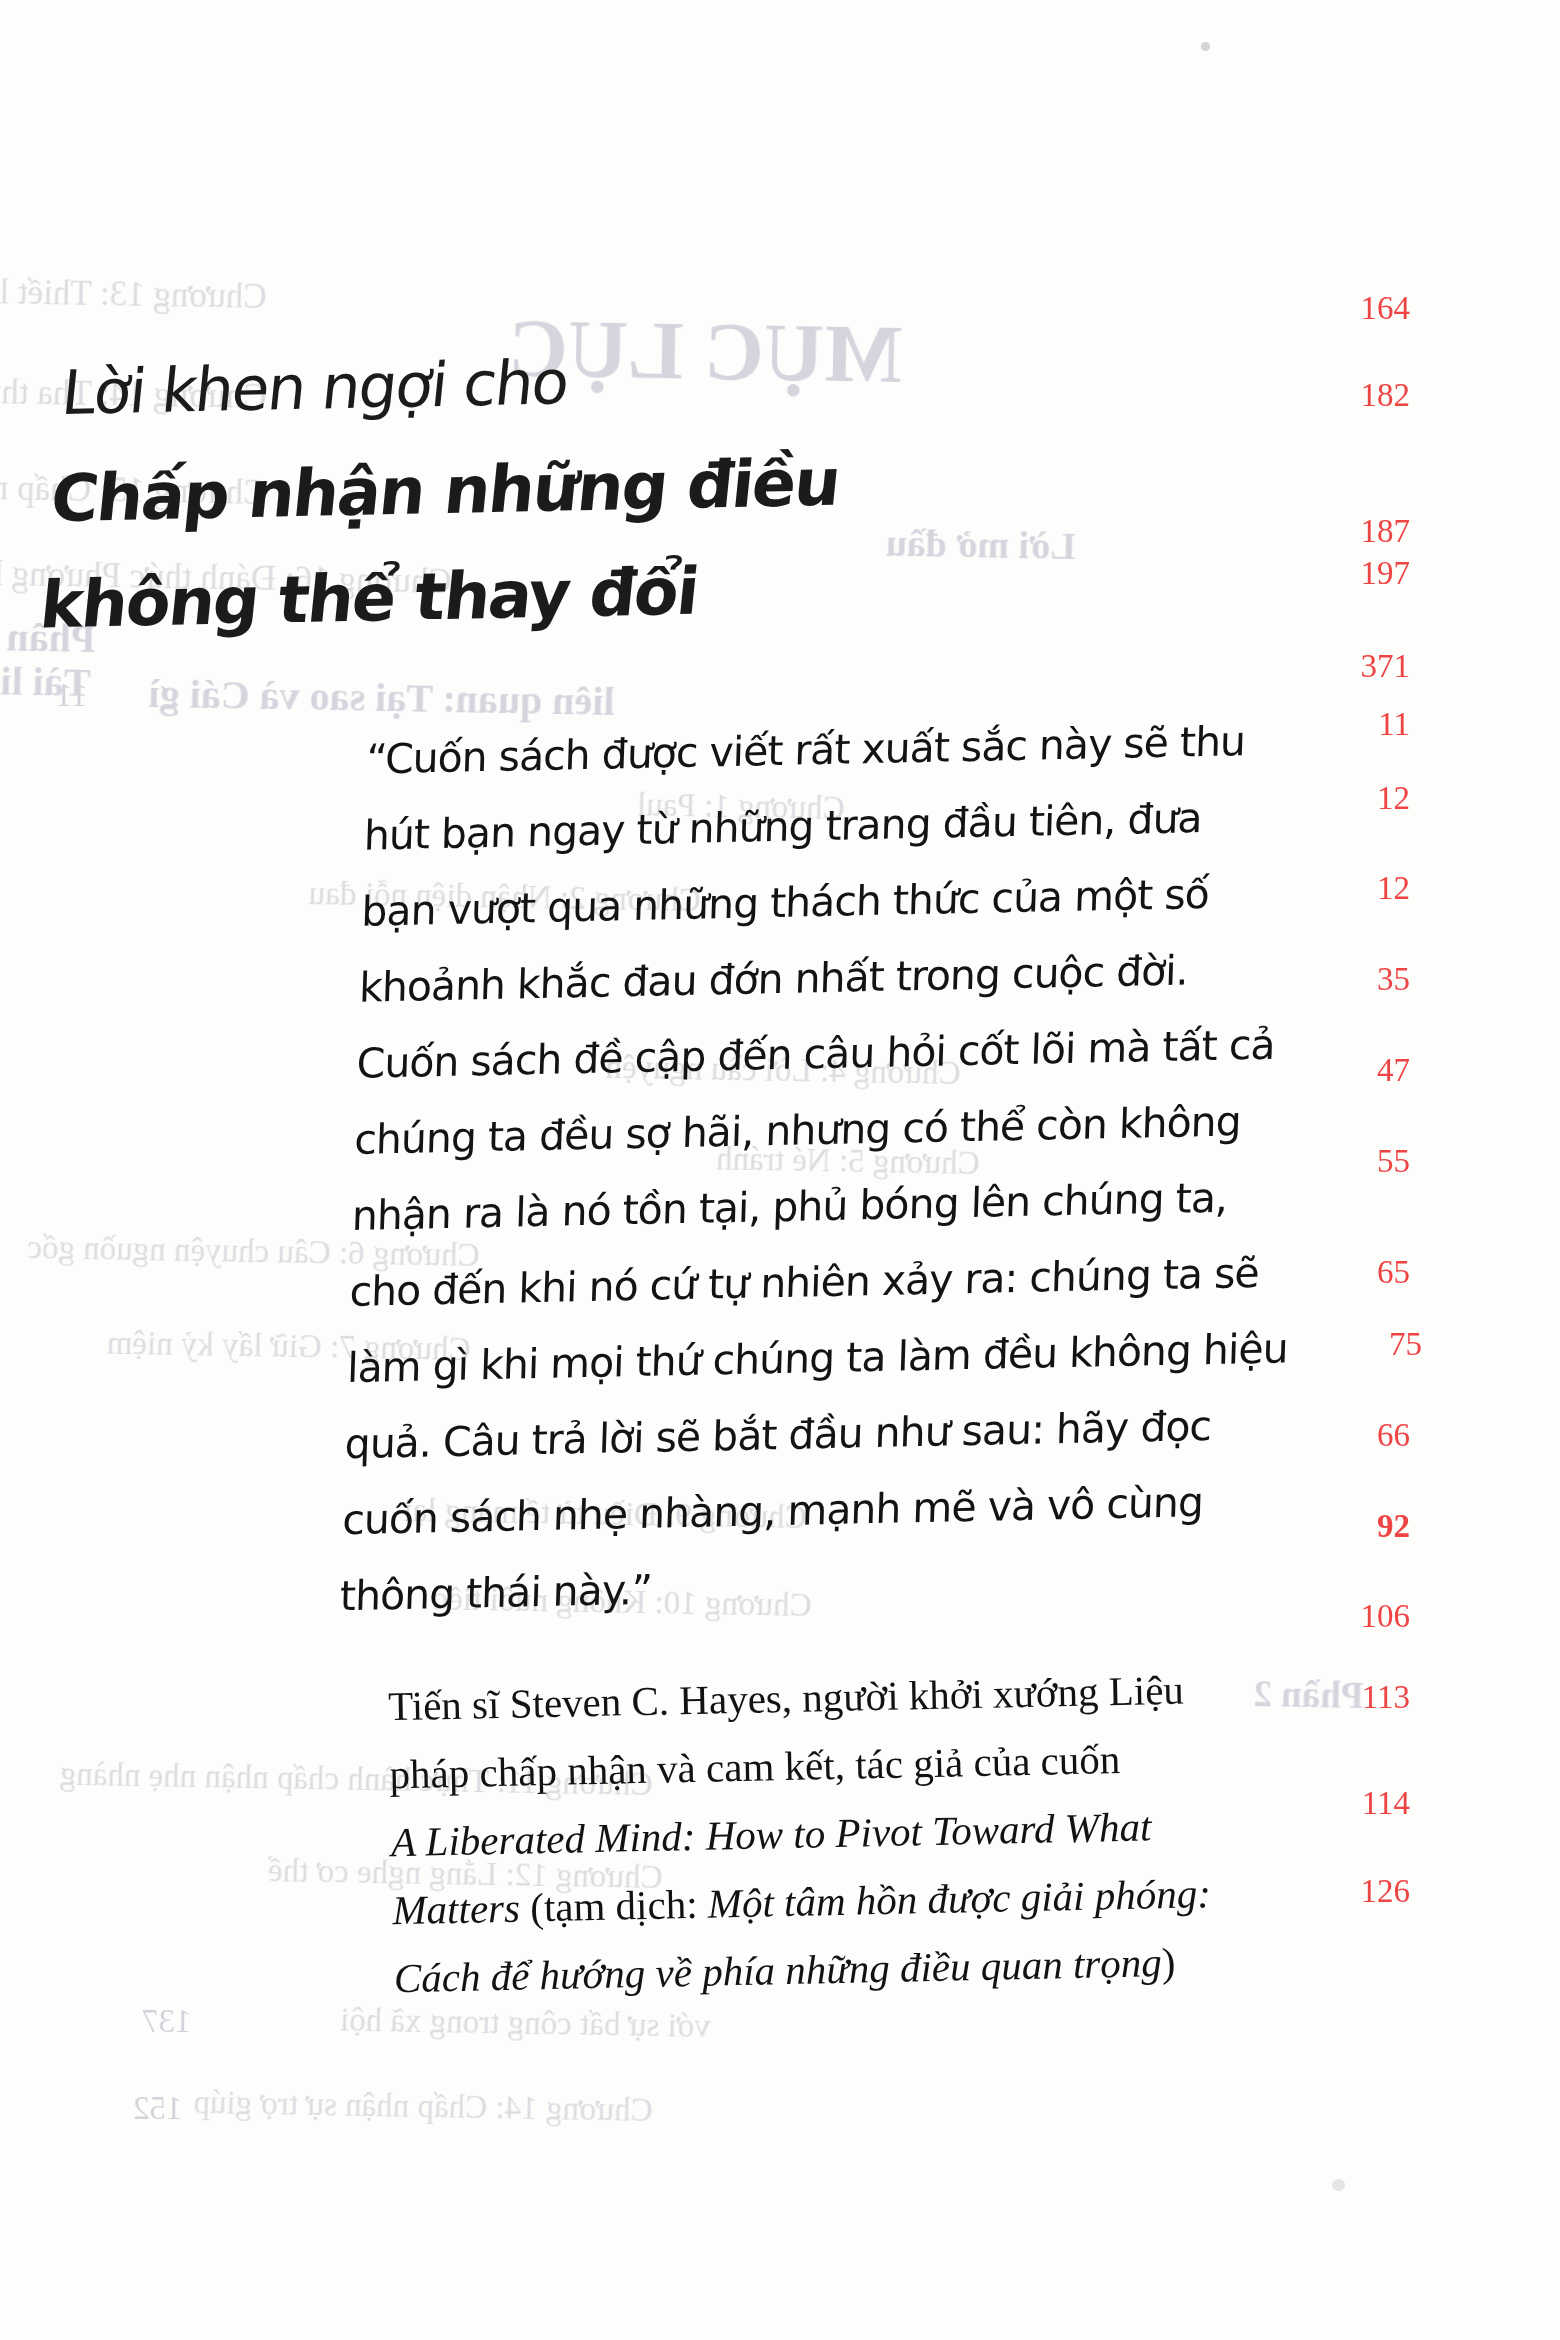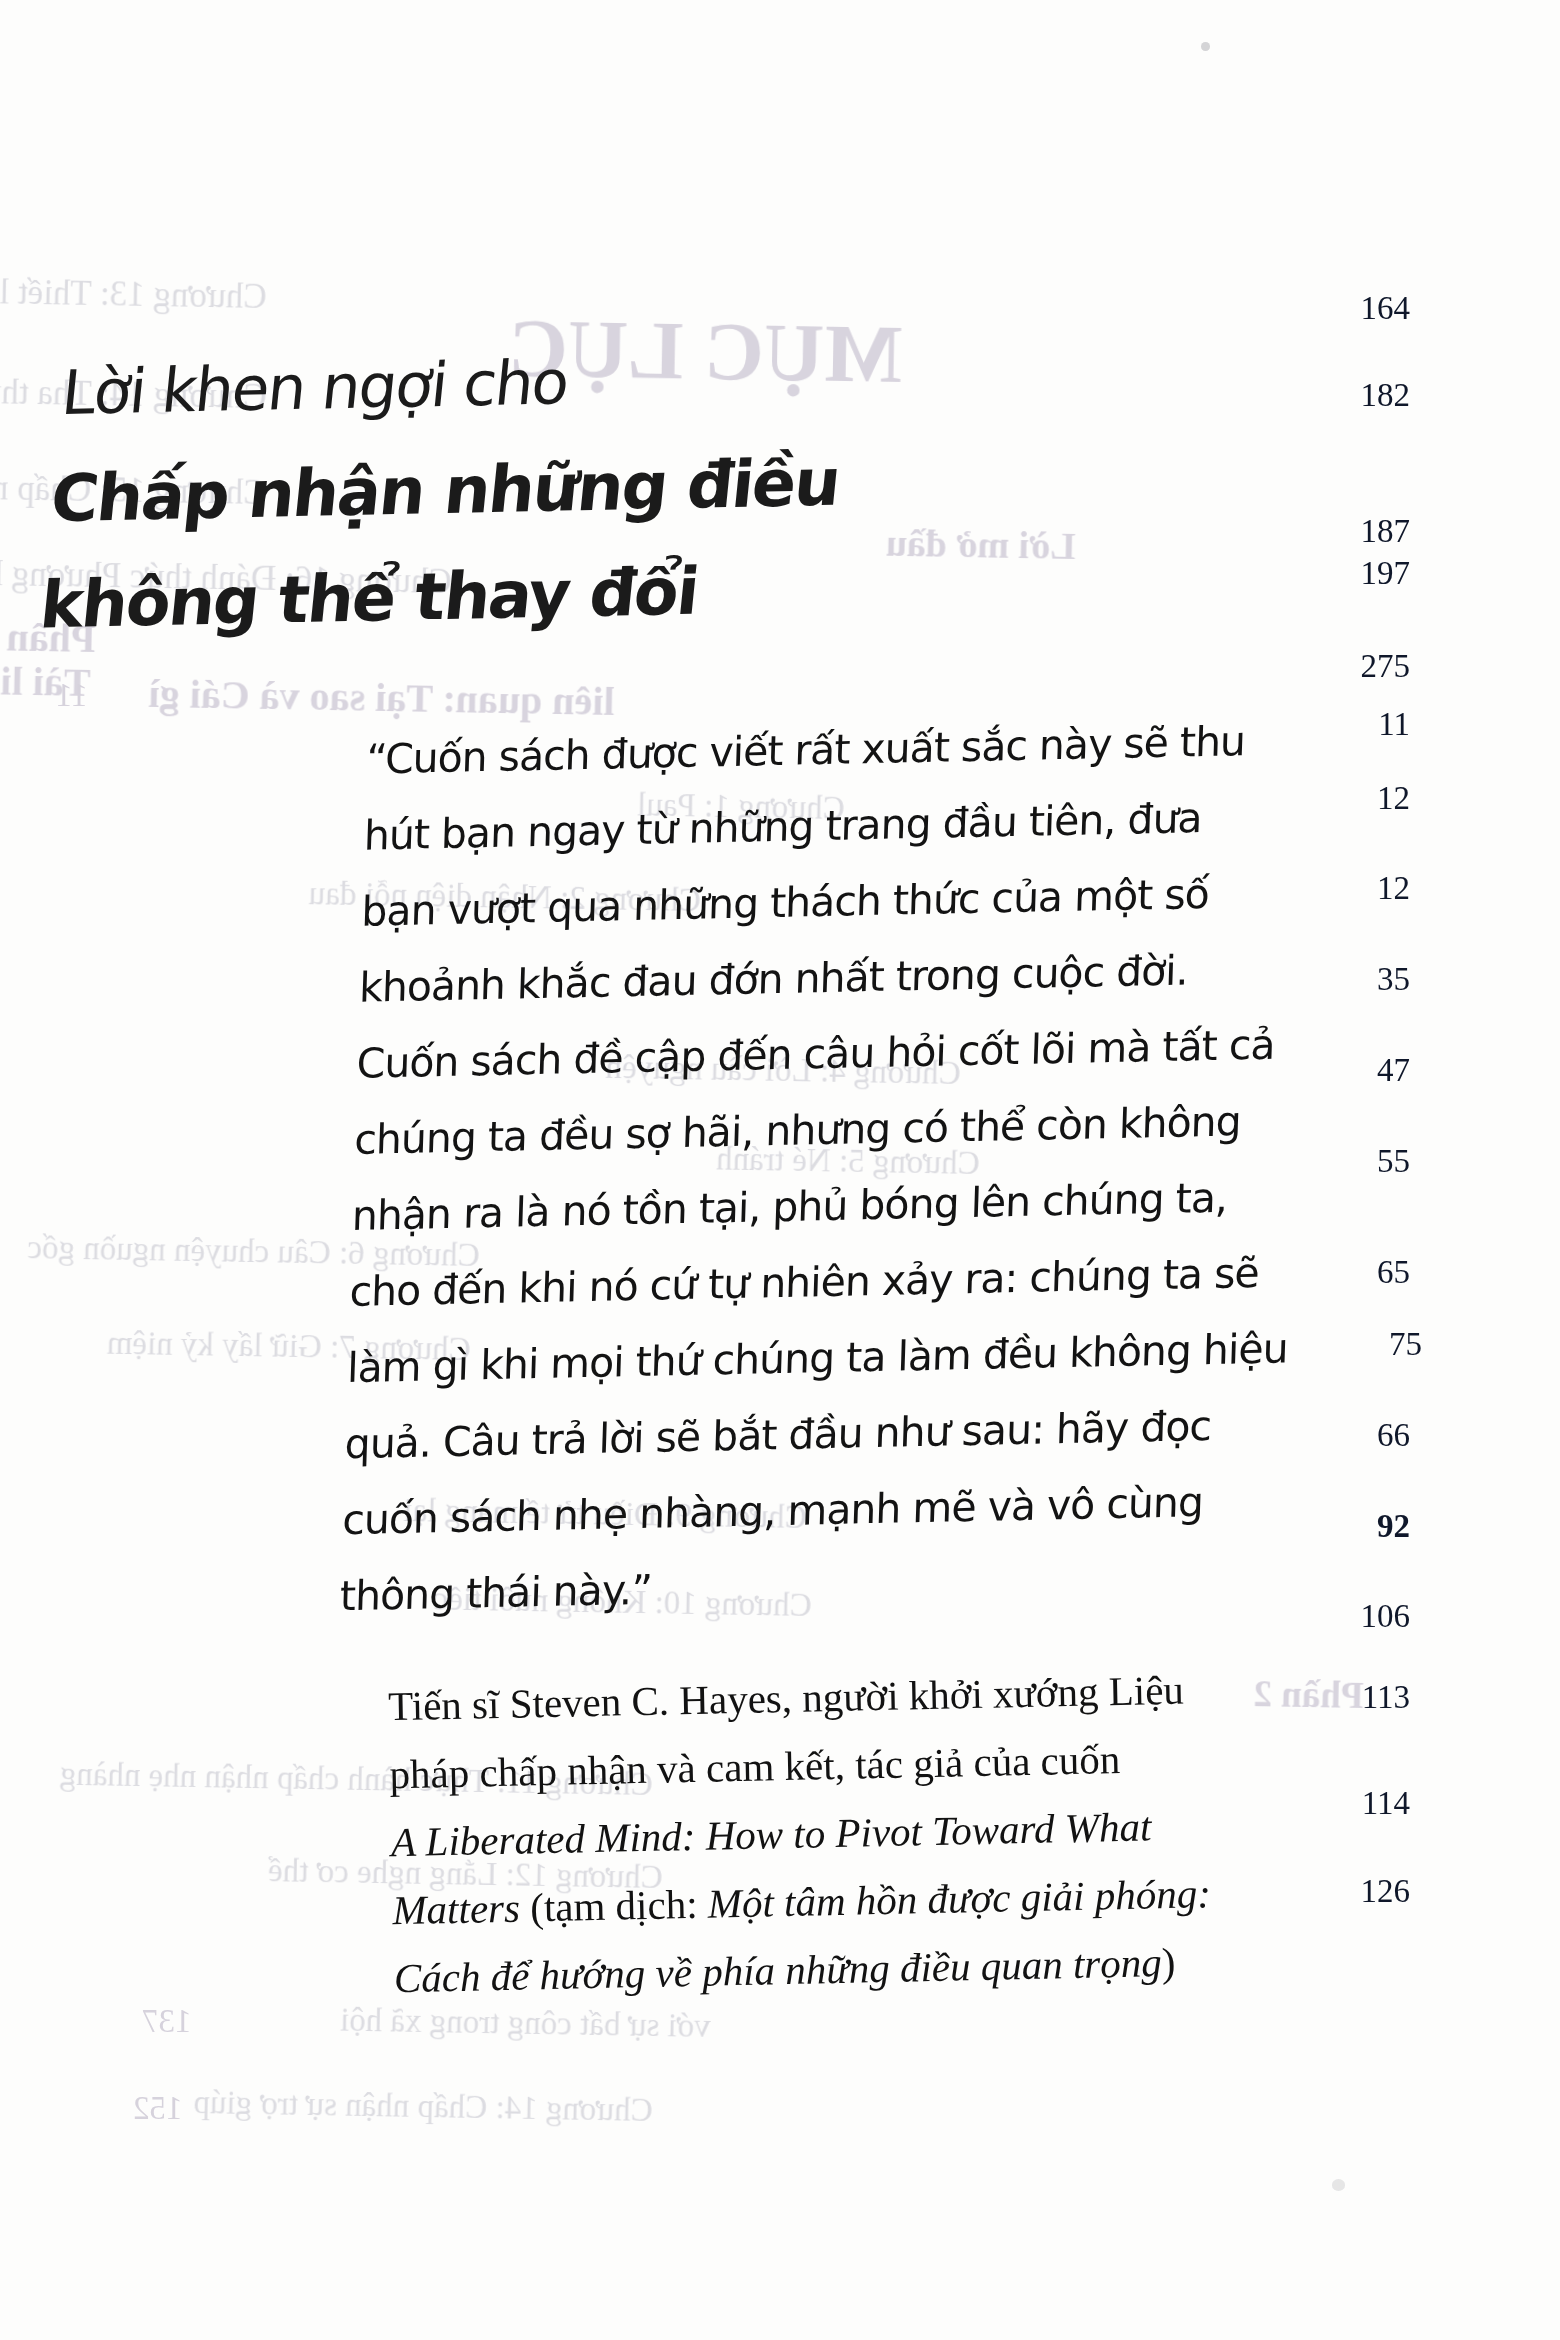--- a/index.html
+++ b/index.html
@@ -20,21 +20,21 @@
     white-space:nowrap;
     transform:rotate(1deg) scaleX(-1);
     transform-origin:left top;
     filter:blur(0.6px);
   }
   .g-bold{font-weight:bold;color:#d8d4de;}
   .g-num{
     position:absolute;
     font-family:"Liberation Serif", serif;
     font-size:33px;
-    color:#0f172a;
+    color:#ef4444;
     white-space:nowrap;
     filter:blur(0.4px);
   }
   .g-num-left{transform:scaleX(-1);color:#d6d2dc;}
   
   #main-layer{
     position:absolute;inset:0;
     transform:rotate(-1.2deg);
     transform-origin:50% 50%;
   }
@@ -96,21 +96,21 @@
       <div class="g-line" style="left: 812px; top: 1587px; font-size: 33px;">Chương 10: Không nuôi tiếc</div>
       <div class="g-line g-bold" style="left: 1364px; top: 1674px; font-size: 37px;">Phần 2</div>
       <div class="g-line" style="left: 653px; top: 1766px; font-size: 33px;">Chương 11: Thực hành chấp nhận nhẹ nhàng</div>
       <div class="g-line" style="left: 663px; top: 1859px; font-size: 33px;">Chương 12: Lắng nghe cơ thể</div>
       <div class="g-line" style="left: 711px; top: 2008px; font-size: 33px;">với sự bất công trong xã hội</div>
       <div class="g-line" style="left: 653px; top: 2092px; font-size: 33px;">Chương 14: Chấp nhận sự trợ giúp</div>
       <span class="g-num" style="right: 150px; top: 290px;">164</span>
       <span class="g-num" style="right: 150px; top: 377px;">182</span>
       <span class="g-num" style="right: 150px; top: 471px; margin-top: 42px;">187</span>
       <span class="g-num" style="right: 150px; top: 555px;">197</span>
-      <span class="g-num" style="right: 150px; top: 648px;">275</span>
+      <span class="g-num" style="right: 150px; top: 648px;">371</span>
       <span class="g-num" style="right: 150px; top: 706px;">11</span>
       <span class="g-num" style="right: 150px; top: 780px;">12</span>
       <span class="g-num" style="right: 150px; top: 870px;">12</span>
       <span class="g-num" style="right: 150px; top: 961px;">35</span>
       <span class="g-num" style="right: 150px; top: 1052px;">47</span>
       <span class="g-num" style="right: 150px; top: 1143px;">55</span>
       <span class="g-num" style="right: 150px; top: 1234px; margin-top: 20px;">65</span>
       <span class="g-num" style="right: 138px; top: 1326px;">75</span>
       <span class="g-num" style="right: 150px; top: 1417px;">66</span>
       <span class="g-num" style="right: 150px; top: 1508px; font-weight: bold;">92</span>

